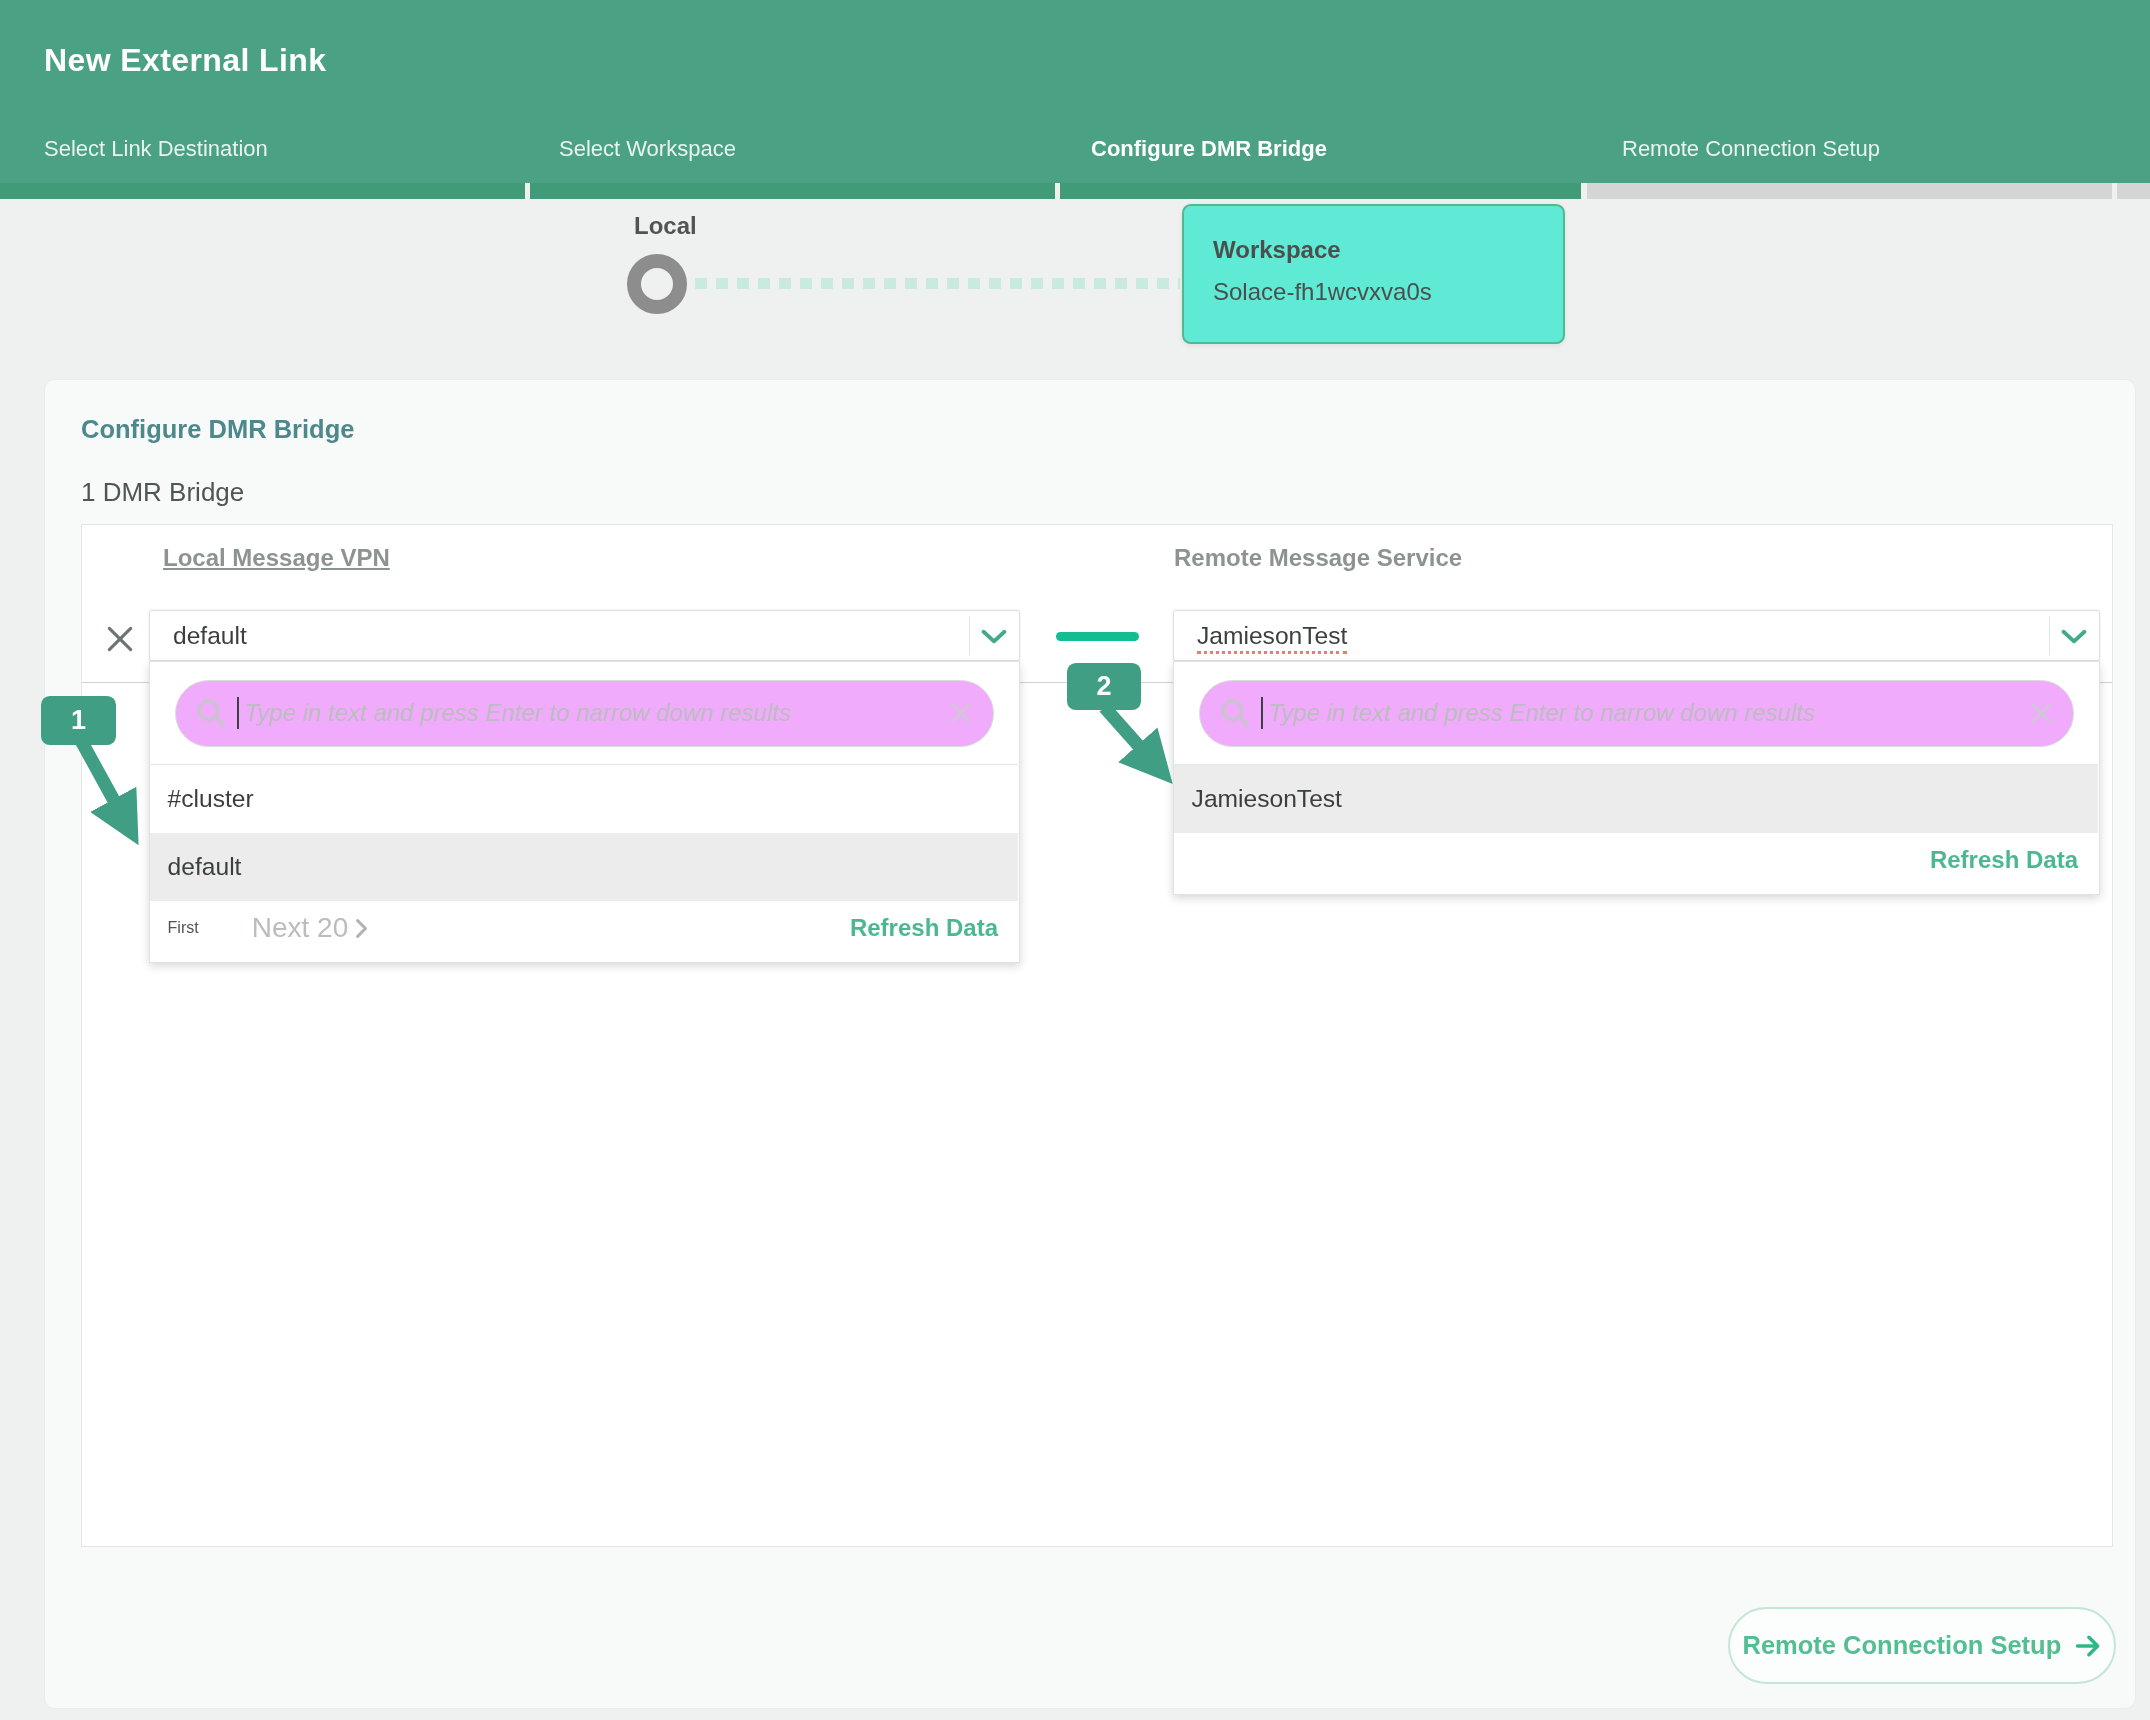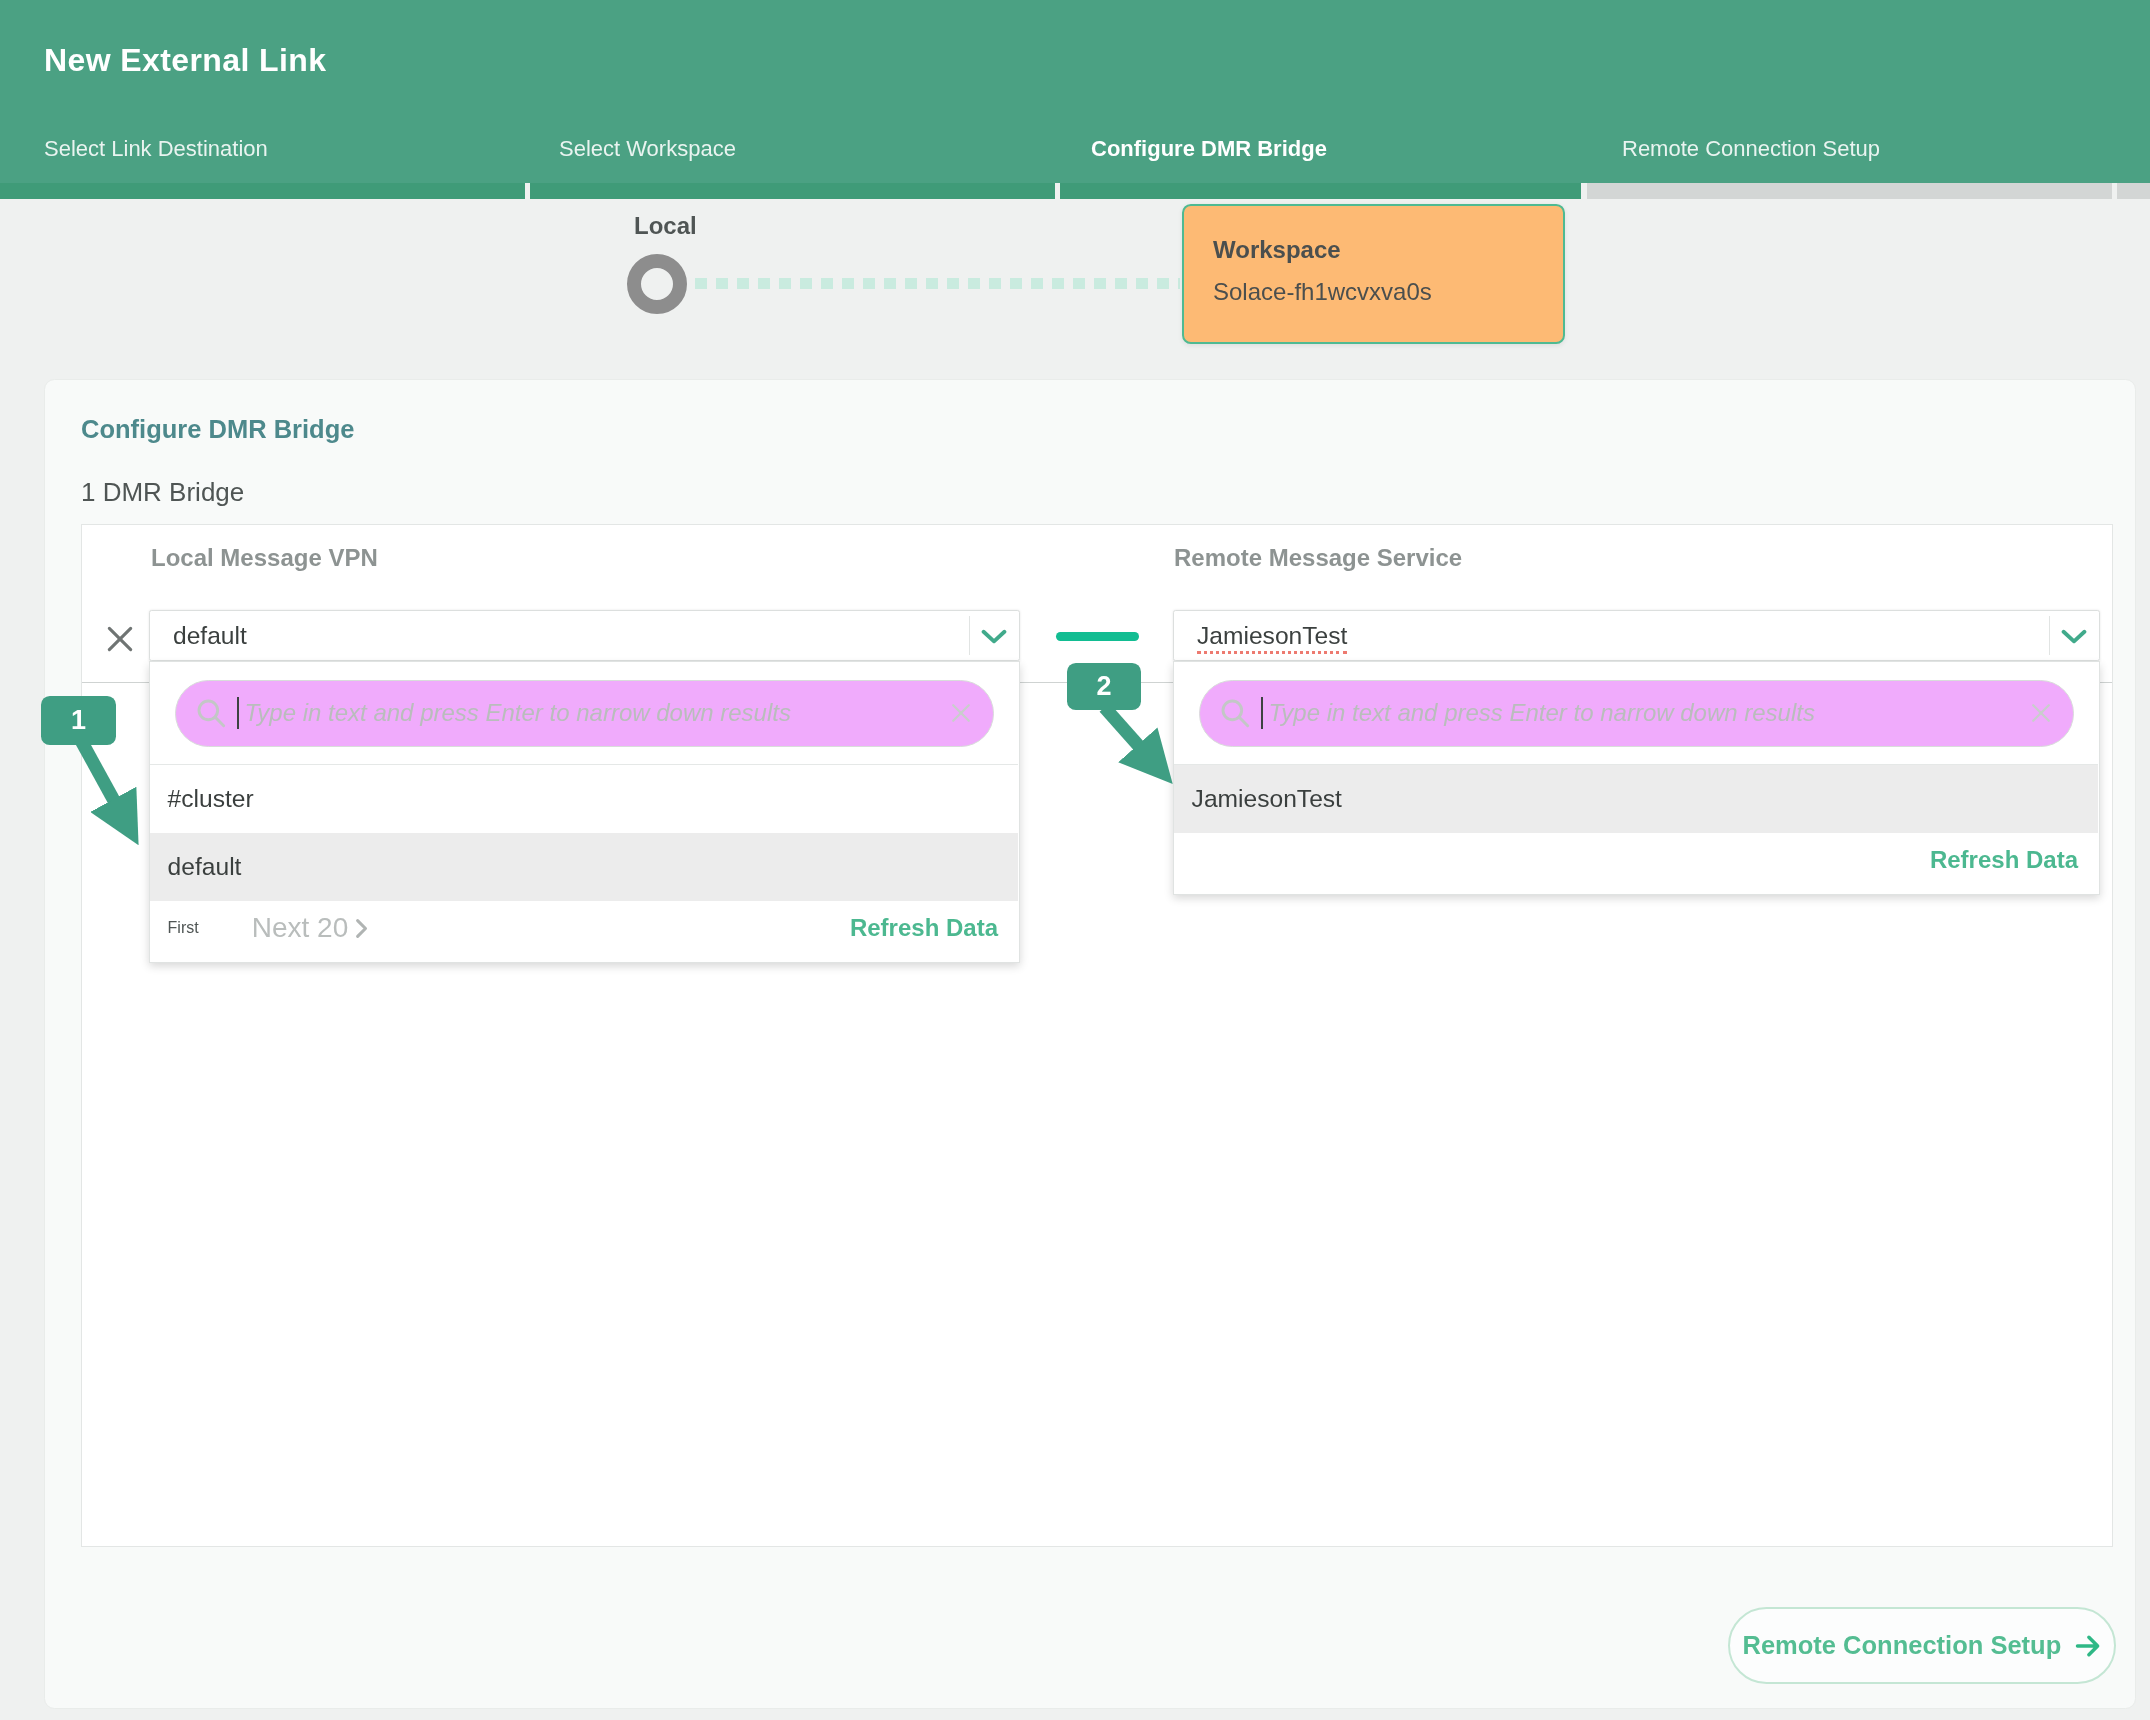--- a/index.html
+++ b/index.html
@@ -20,21 +20,21 @@
   .tab-label.active { font-weight:700; color:#ffffff; }
   .strip { top:183px; height:16px; }
   .strip.done { background:#3f9b78; }
   .strip.pending { background:#d3d6d5; }
 
   
   .local-label { left:634px; top:212px; font-size:24px; color:#4f5554;font-weight:bold; }
   .ring { left:627px; top:254px; width:60px; height:60px; border:14px solid #8d8d8d; border-radius:50%; background:transparent; }
   .dots-line { left:695px; top:278px; width:485px; height:10.5px;
     background:repeating-linear-gradient(90deg,#c9ebdf 0 12.3px, transparent 12.3px 21px); }
-  .ws-card { left:1182px; top:204px; width:383px; height:140px; background:#fdba74;
+  .ws-card { left:1182px; top:204px; width:383px; height:140px; background:#5eead4;
     border:2.6px solid #4fba92; border-radius:8.8px; box-shadow:0 1.8px 5.3px rgba(0,0,0,.07);
     padding:30px 0 0 29px; }
   .ws-card .t { font-size:24px; font-weight:700; color:#4b4f4e; }
   .ws-card .n { font-size:24px; color:#4b4f4e; margin-top:14px; }
 
   
   .panel { left:44px; top:379px; width:2092px; height:1330px; background:#f8faf9;
     border:0.9px solid #e9ecea; border-radius:10.5px; }
   .panel-heading { left:81px; top:415px; font-size:25.5px; font-weight:700; color:#4d898c; }
   .bridge-count { left:81px; top:477px; font-size:26px; color:#4f5554; }
@@ -103,21 +103,21 @@
 <div class="abs ws-card">
   <div class="t">Workspace</div>
   <div class="n">Solace-fh1wcvxva0s</div>
 </div>
 
 <div class="abs panel"></div>
 <div class="abs panel-heading">Configure DMR Bridge</div>
 <div class="abs bridge-count">1 DMR Bridge</div>
 
 <div class="abs btable"></div>
-<div class="abs col-head" style="left:151px;">Local Message VPN</div>
+<div class="abs col-head" style="left:163px;text-decoration:underline;">Local Message VPN</div>
 <div class="abs col-head" style="left:1174px;">Remote Message Service</div>
 <div class="abs row-border"></div>
 
 <svg class="abs" style="left:104px; top:623px; z-index:2; cursor:pointer;" width="32" height="32" viewBox="0 0 36 36">
   <line x1="6" y1="6" x2="30" y2="30" stroke="#6f7473" stroke-width="3.5" stroke-linecap="round"></line>
   <line x1="30" y1="6" x2="6" y2="30" stroke="#6f7473" stroke-width="3.5" stroke-linecap="round"></line>
 </svg>
 
 <div class="abs combo" style="left:149px; top:610px; width:871px;">
   <div class="val">default</div>

